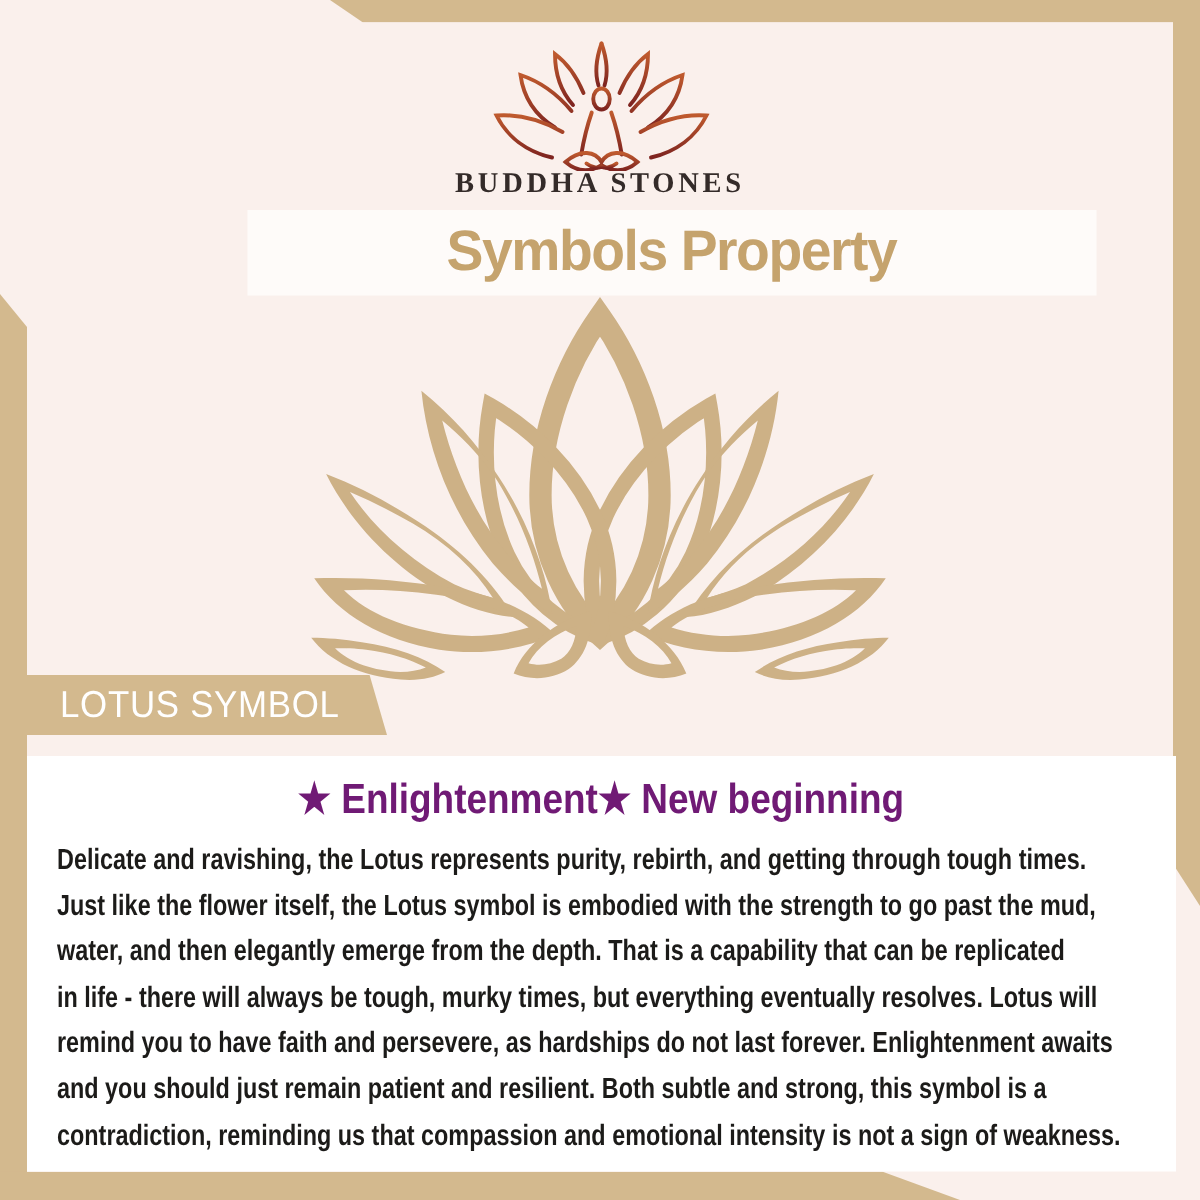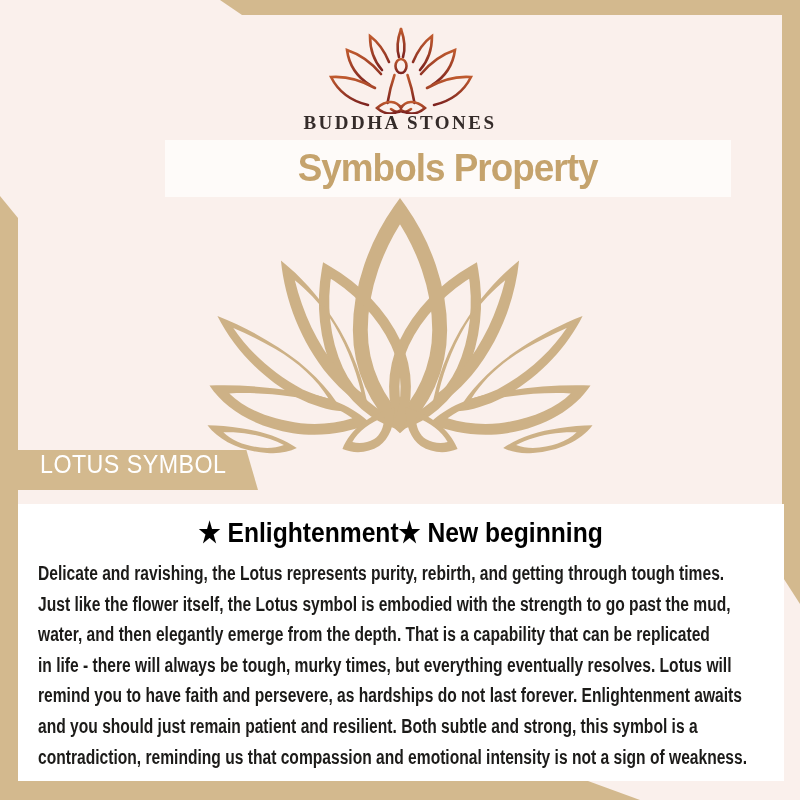--- a/index.html
+++ b/index.html
@@ -29,32 +29,32 @@
   }
   .title-band .title{
     font-size:38px;font-weight:700;color:#c5a36d;letter-spacing:-1px;
     transform:scaleX(.97);white-space:nowrap;
   }
   .lotus-wrap{position:absolute;left:190px;top:197px;width:420px;height:258px;}
 
   .banner{
     position:absolute;left:0;top:450px;width:258px;height:40px;background:#d3b98e;
     clip-path:polygon(0 0,95.5% 0,100% 100%,0 100%);
-    display:flex;z-index:3;
+    display:flex;align-items:center;z-index:3;
   }
   .banner .banner-label{
     color:#ffffff;font-size:25px;font-weight:400;letter-spacing:.5px;
     padding-left:43px;transform:scaleX(.93);transform-origin:0 50%;white-space:nowrap;
   }
   .panel{
     position:absolute;left:18px;top:504px;width:766px;height:277px;background:#ffffff;
   }
   .panel-heading{
     position:absolute;left:0;top:12px;width:100%;text-align:center;
-    font-size:28px;font-weight:700;color:#000000;white-space:nowrap;
+    font-size:28px;font-weight:700;color:#701a75;white-space:nowrap;
   }
   .panel-heading>span{display:inline-block;transform:scaleX(.88);}
   .para{position:absolute;left:20px;top:54px;width:756px;}
   .para .line{
     font-size:19.5px;line-height:30.6px;font-weight:700;color:#1c1b19;
     letter-spacing:0;white-space:nowrap;transform:scaleX(.80);transform-origin:0 50%;
   }
 </style>
 </head>
 <body>

